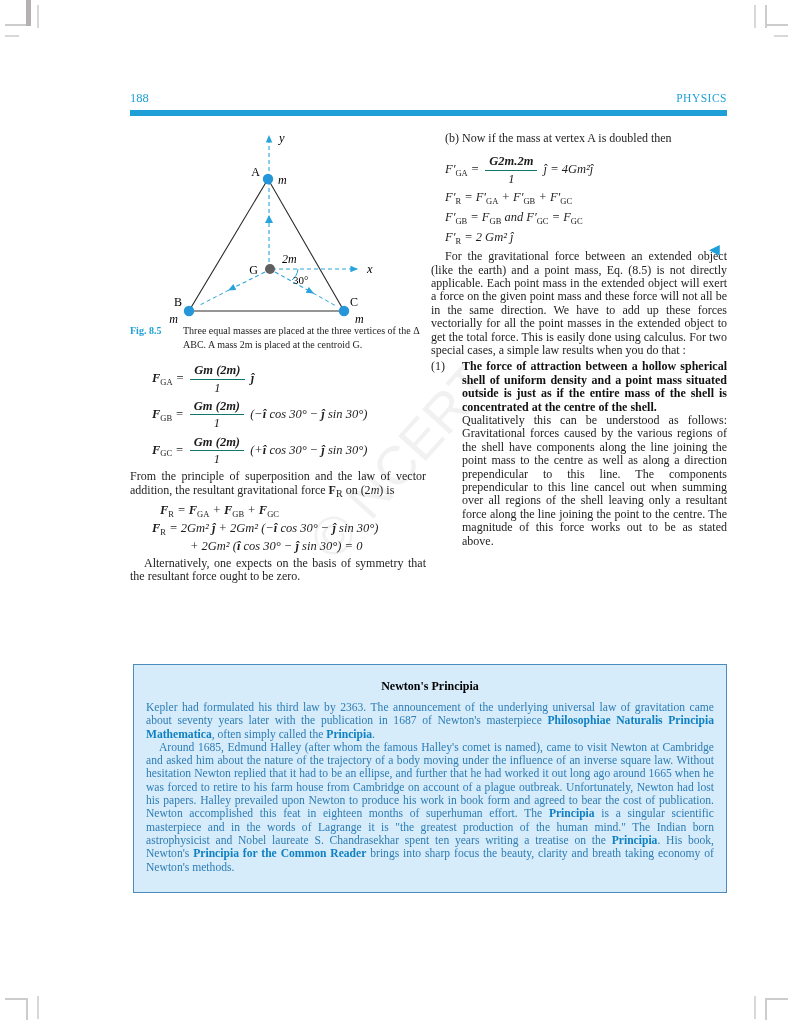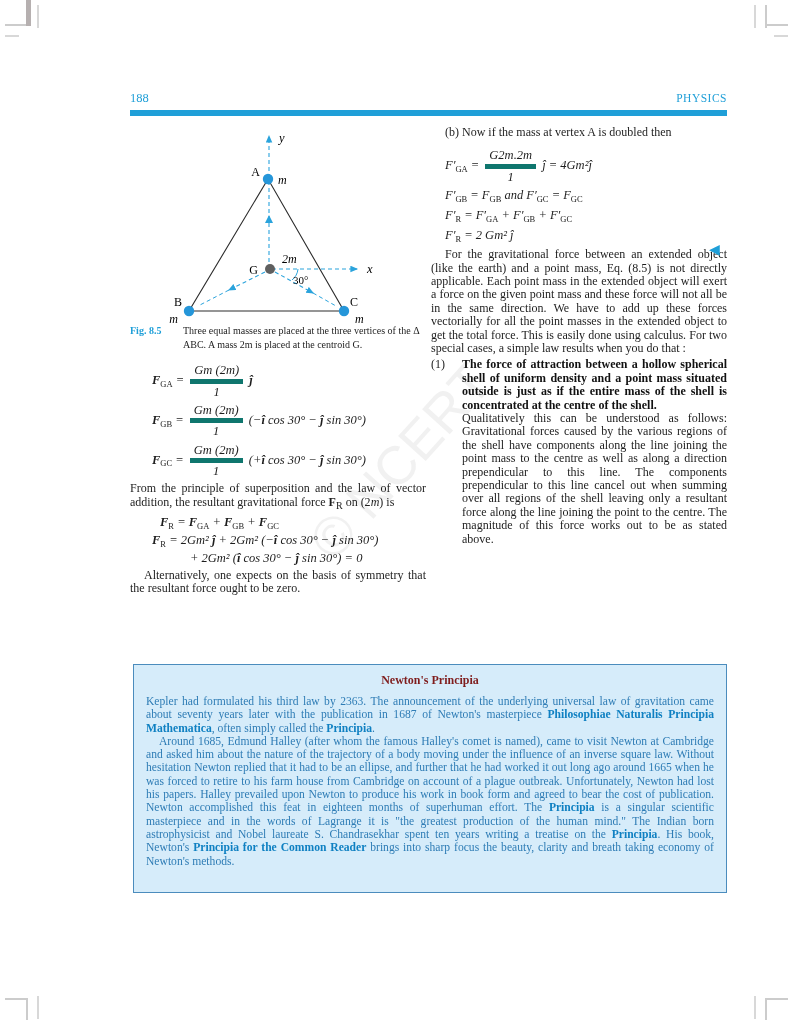--- a/index.html
+++ b/index.html
@@ -6,28 +6,28 @@
   #page{position:relative;width:793px;height:1024px;background:#ffffff;overflow:hidden;
         font-family:"Liberation Serif","DejaVu Serif",serif;color:#1d1d1d;}
   .b{font-weight:bold;}
   .i{font-style:italic;}
   
   .hdr-num{position:absolute;left:130px;top:91px;font-size:12.5px;color:#1f9fd8;}
   .hdr-subj{position:absolute;right:66px;top:92px;font-size:11.5px;color:#1f9fd8;letter-spacing:.5px;text-align:right;}
   .rule{position:absolute;left:130px;top:110px;width:597px;height:6px;background:#1f9fd8;}
   
   .col-left{position:absolute;left:130px;top:122px;width:296px;}
-  .col-right{position:absolute;left:431px;top:126px;width:296px;}
+  .col-right{position:absolute;left:431px;top:132px;width:296px;}
   p.body{font-size:12px;line-height:13.4px;text-align:justify;margin:0;}
   .indent{text-indent:14px;}
   
   .eq{font-size:12.5px;font-style:italic;margin:4px 0;white-space:nowrap;}
   .eq sub{font-style:normal;font-size:8.5px;vertical-align:-3px;margin-top:12px;}
   .frac{display:inline-block;text-align:center;vertical-align:middle;margin:0 3px;line-height:1.15;}
-  .frac .num{display:block;border-bottom:5px solid #0f766e;padding:0 4px 1px;}
+  .frac .num{display:block;border-bottom:1px solid #0f766e;padding:0 4px 1px;font-weight:bold;}
   .frac .den{display:block;padding-top:1px;}
   .eq-ind1{margin-left:22px;}
   .eq-ind2{margin-left:30px;}
   .eq-ind3{margin-left:60px;}
   .eq-ind4{margin-left:14px;}
   
   .fig-svg{display:block;margin:0 0 0 6px;}
   .fig-caption{display:flex;margin-top:0;font-size:10px;line-height:13.6px;}
   .fig-caption .lbl{color:#1f9fd8;font-weight:bold;flex:none;width:53px;}
   .fig-caption .txt{flex:1;}
@@ -37,21 +37,21 @@
   .item{display:flex;margin-top:3px;}
   .item .inum{flex:none;width:31px;font-size:12px;line-height:13.4px;}
   .item .icontent{flex:1;}
   .item p.bold{font-weight:bold;color:#111;}
   
   .marker{position:absolute;left:709px;top:242px;color:#1f9fd8;font-size:14px;line-height:14px;
           font-family:"DejaVu Sans",sans-serif;}
   
   .principia{position:absolute;left:133px;top:664px;width:594px;height:229px;box-sizing:border-box;
              background:#d6ecfa;border:1px solid #4b8cbd;padding:8px 12px 6px 12px;}
-  .principia h3{margin:0 0 7px 0;text-align:center;font-size:12px;color:#7f1d1d;font-weight:bold;}
+  .principia h3{margin:6px 0 7px 0;text-align:center;font-size:12px;color:#000000;font-weight:bold;}
   .principia p{font-size:11.6px;line-height:13.3px;text-align:justify;color:#2e7cb5;margin:0;}
   .principia p .b{font-weight:bold;color:#0f80c2;}
   .principia .p2{text-indent:13px;}
   
   .footer{position:absolute;left:0;right:0;top:974px;text-align:center;
           font-family:"Liberation Sans","DejaVu Sans",sans-serif;font-size:10.5px;color:#3c3c3c;}
   
   .watermark{position:absolute;left:120px;top:430px;width:560px;transform:rotate(-48deg);
              color:rgba(100,100,100,0.09);font-size:54px;font-family:"Liberation Sans",sans-serif;
              text-align:center;pointer-events:none;white-space:nowrap;}
@@ -144,22 +144,22 @@
     <div class="eq eq-ind1" style="margin:2px 0 1px 22px;"><span class="b">F</span><sub>R</sub><span> = 2Gm² </span><span class="b">ĵ</span><span> + 2Gm² (−</span><span class="b">î</span><span> cos 30° − </span><span class="b">ĵ</span><span> sin 30°)</span></div>
     <div class="eq eq-ind3" style="margin:2px 0 3px 60px;"><span>+ 2Gm² (</span><span class="b">î</span><span> cos 30° − </span><span class="b">ĵ</span><span> sin 30°) = 0</span></div>
 
     <p class="body indent">Alternatively, one expects on the basis of symmetry that the resultant force ought to be zero.</p>
   </div>
 
   <div class="col-right">
     <p class="body indent intro-b">(b) Now if the mass at vertex A is doubled then</p>
 
     <div class="eq eq-ind4" style="margin-top:9px;"><span>F′</span><sub>GA</sub><span> = </span><span class="frac"><span class="num">G2m.2m</span><span class="den">1</span></span><span> ĵ = 4Gm²ĵ</span></div>
+    <div class="eq eq-ind4"><span>F′</span><sub>R</sub><span> = F′</span><sub>GA</sub><span> + F′</span><sub>GB</sub><span> + F′</span><sub>GC</sub></div>
     <div class="eq eq-ind4"><span>F′</span><sub>GB</sub><span> = F</span><sub>GB</sub><span class="i">  and  </span><span>F′</span><sub>GC</sub><span> = F</span><sub>GC</sub></div>
-    <div class="eq eq-ind4"><span>F′</span><sub>R</sub><span> = F′</span><sub>GA</sub><span> + F′</span><sub>GB</sub><span> + F′</span><sub>GC</sub></div>
     <div class="eq eq-ind4"><span>F′</span><sub>R</sub><span> = 2 Gm² ĵ</span></div>
 
     <p class="body indent mt8">For the gravitational force between an extended object (like the earth) and a point mass, Eq. (8.5) is not directly applicable. Each point mass in the extended object will exert a force on the given point mass and these force will not all be in the same direction. We have to add up these forces vectorially for all the point masses in the extended object to get the total force. This is easily done using calculus. For two special cases, a simple law results when you do that :</p>
 
     <div class="item">
       <span class="inum">(1)</span>
       <div class="icontent">
         <p class="body bold">The force of attraction between a hollow spherical shell of uniform density and a point mass situated outside is just as if the entire mass of the shell is concentrated at the centre of the shell.</p>
         <p class="body">Qualitatively this can be understood as follows: Gravitational forces caused by the various regions of the shell have components along the line joining the point mass to the centre as well as along a direction prependicular to this line. The components prependicular to this line cancel out when summing over all regions of the shell leaving only a resultant force along the line joining the point to the centre. The magnitude of this force works out to be as stated above.</p>
       </div>

